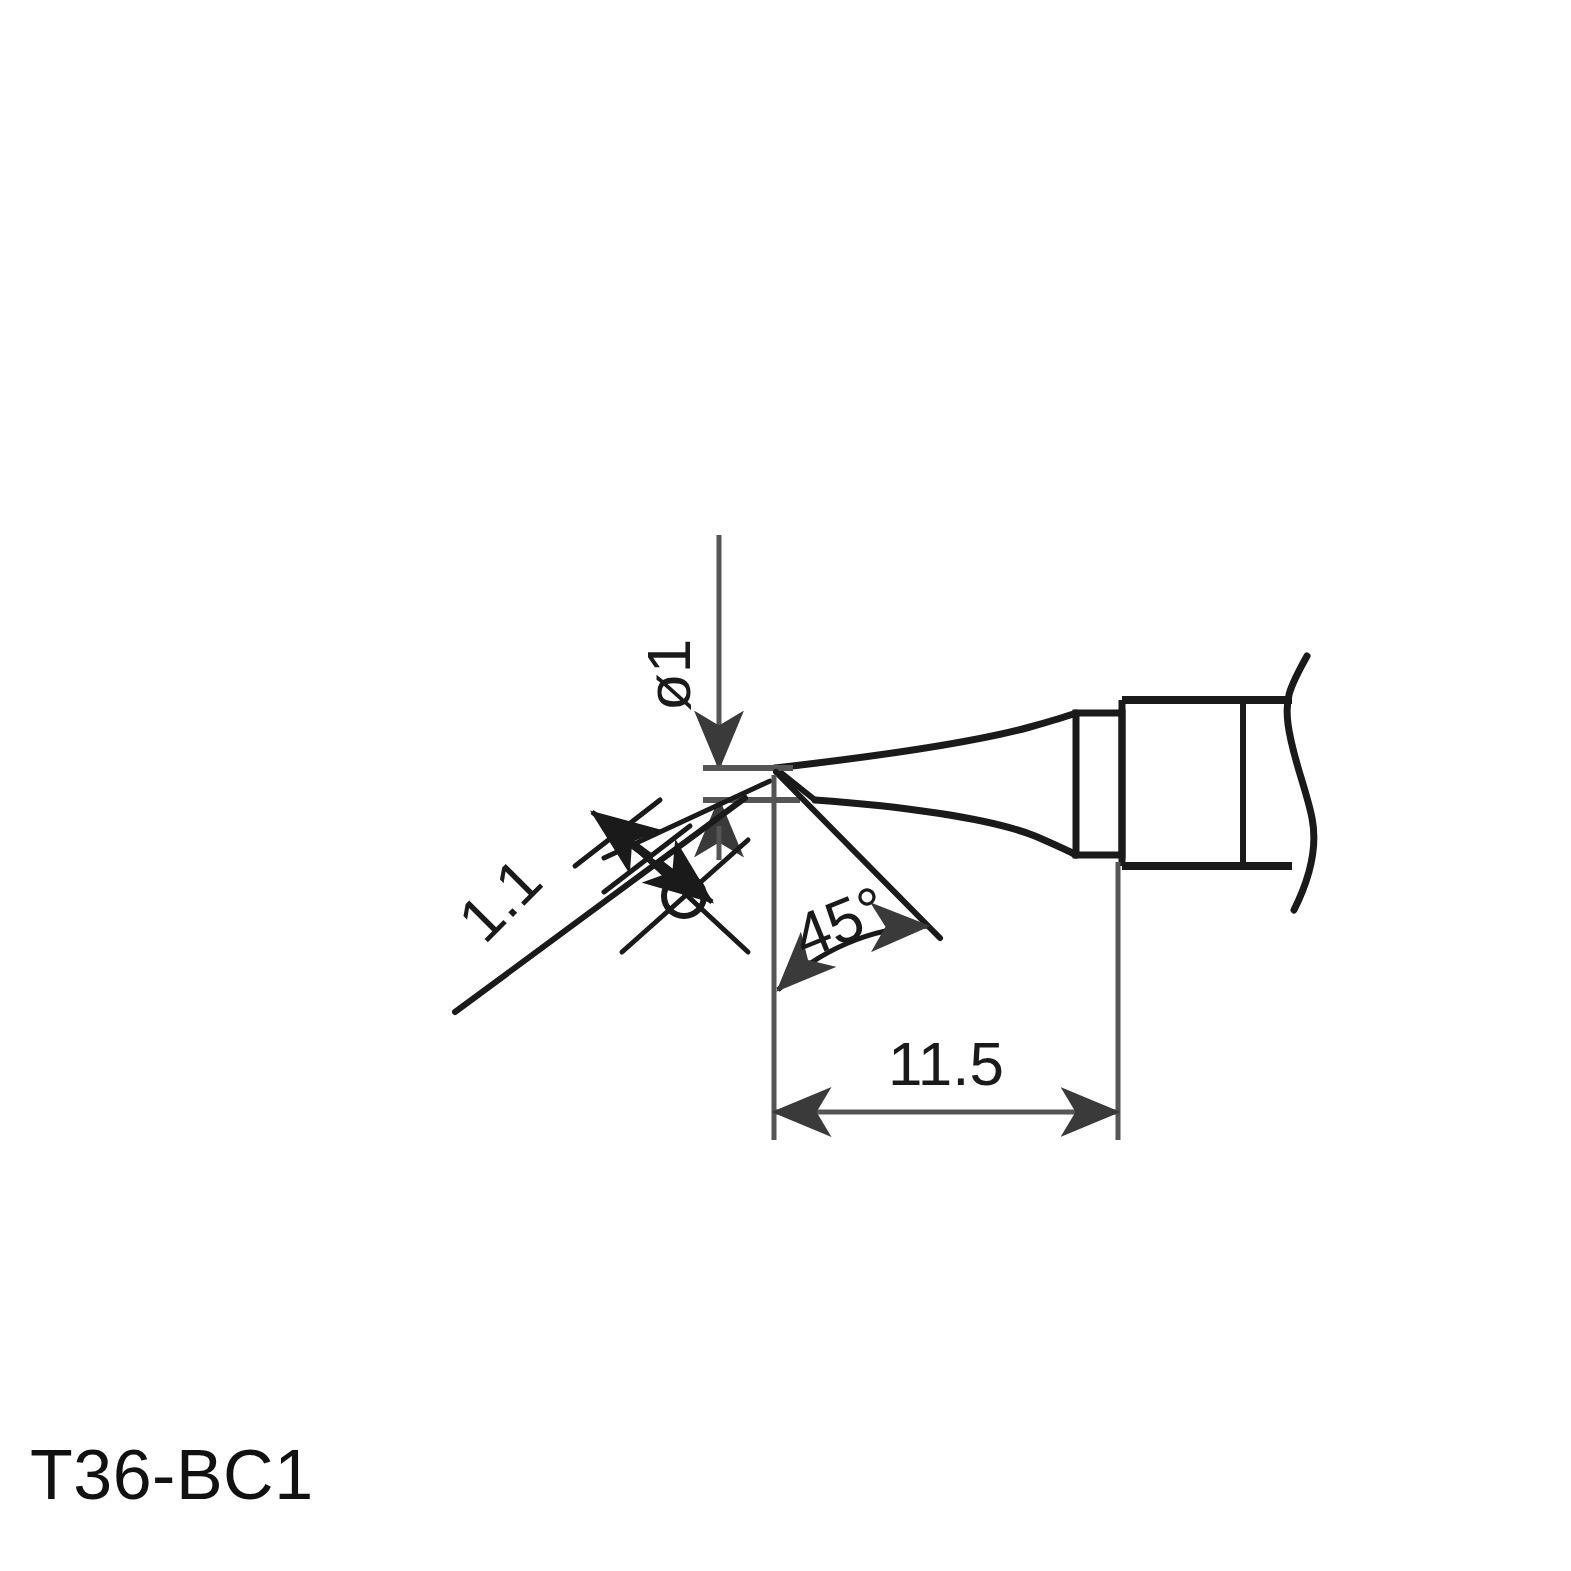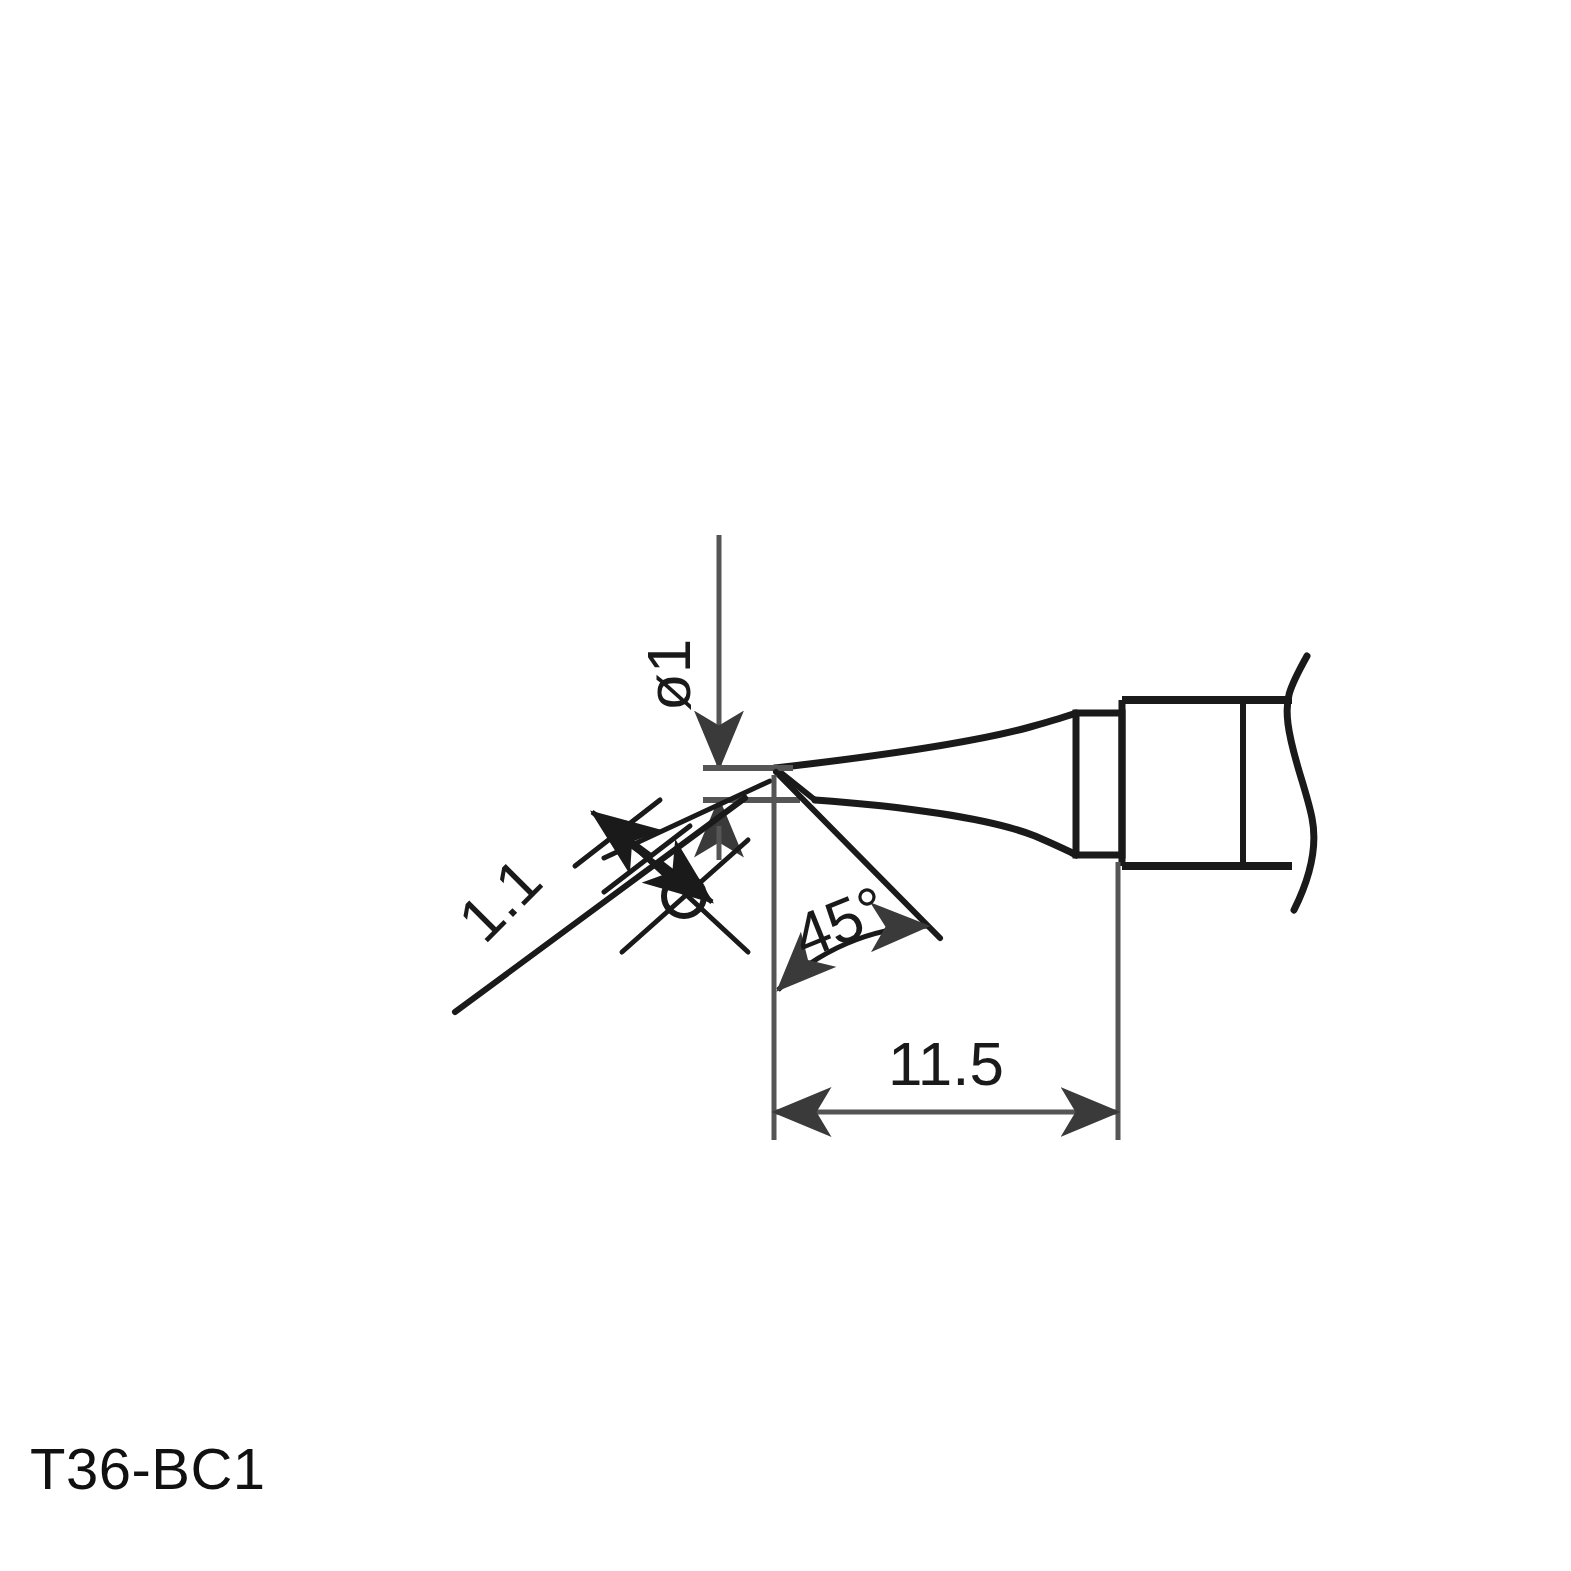--- a/index.html
+++ b/index.html
@@ -23,21 +23,21 @@
     top: 0;
     width: 1571px;
     height: 1571px;
     display: block;
   }
   .part-label {
     position: absolute;
     left: 30px;
     top: 1440px;
     font-family: "Liberation Sans", sans-serif;
-    font-size: 58px;
+    font-size: 70px;
     font-weight: 400;
     letter-spacing: 0.5px;
     color: #111111;
     white-space: nowrap;
     line-height: 1;
   }
   
   .dim-text {
     font-family: "Liberation Sans", sans-serif;
     font-size: 62px;

